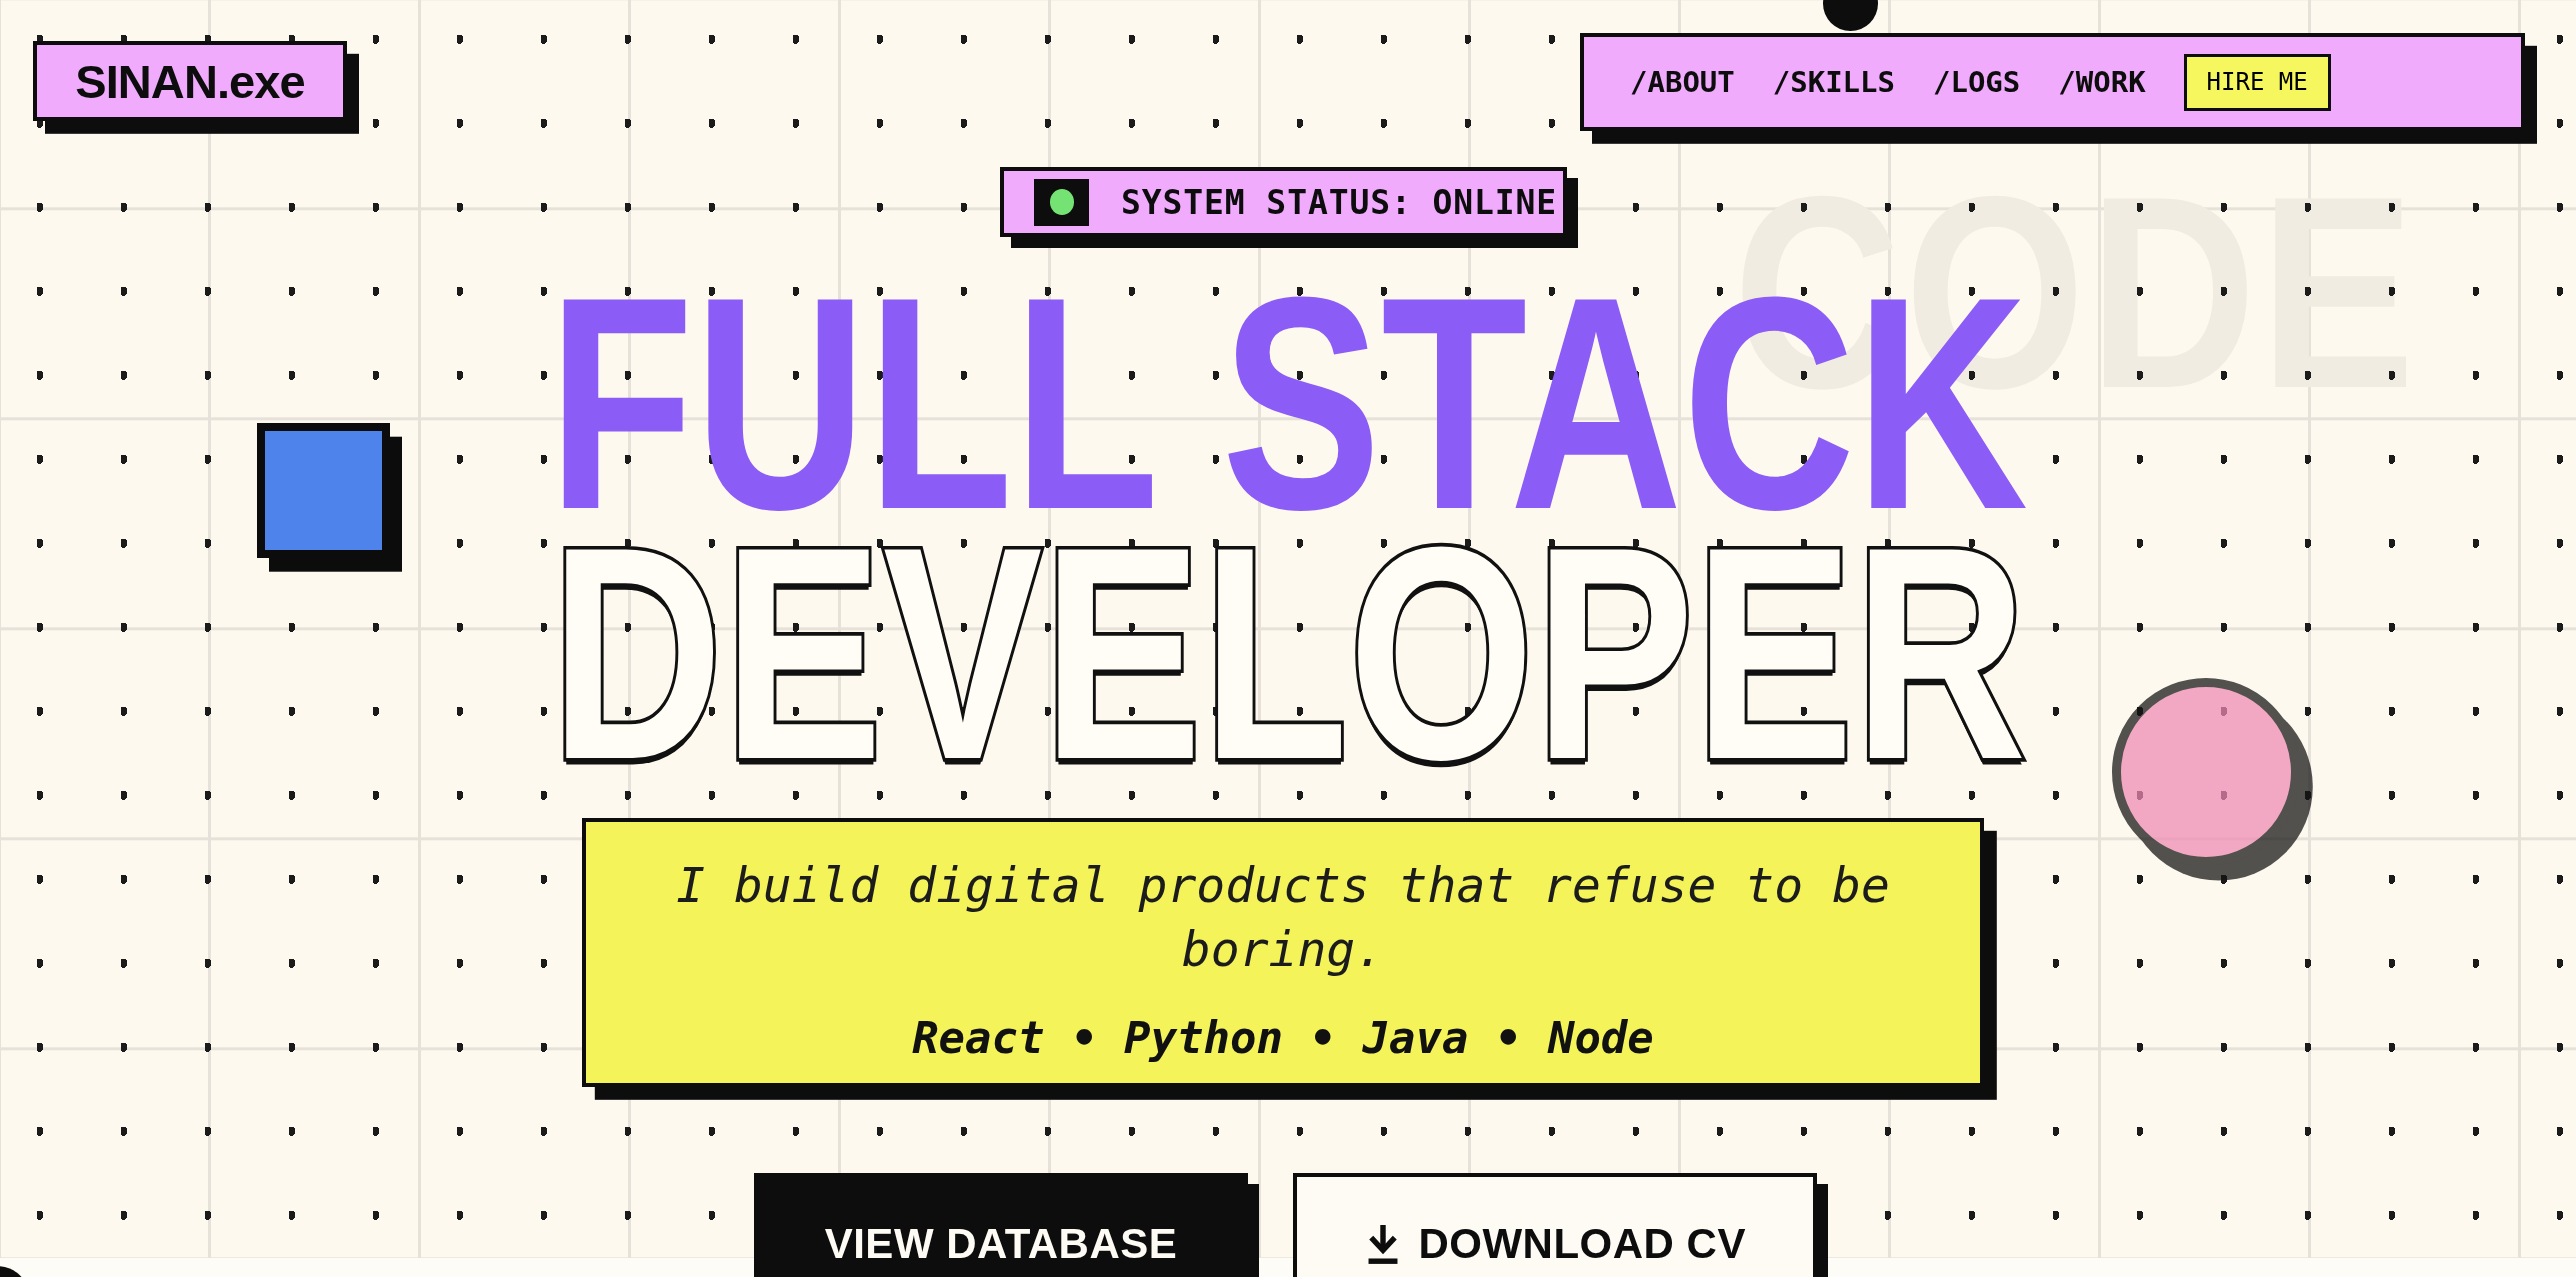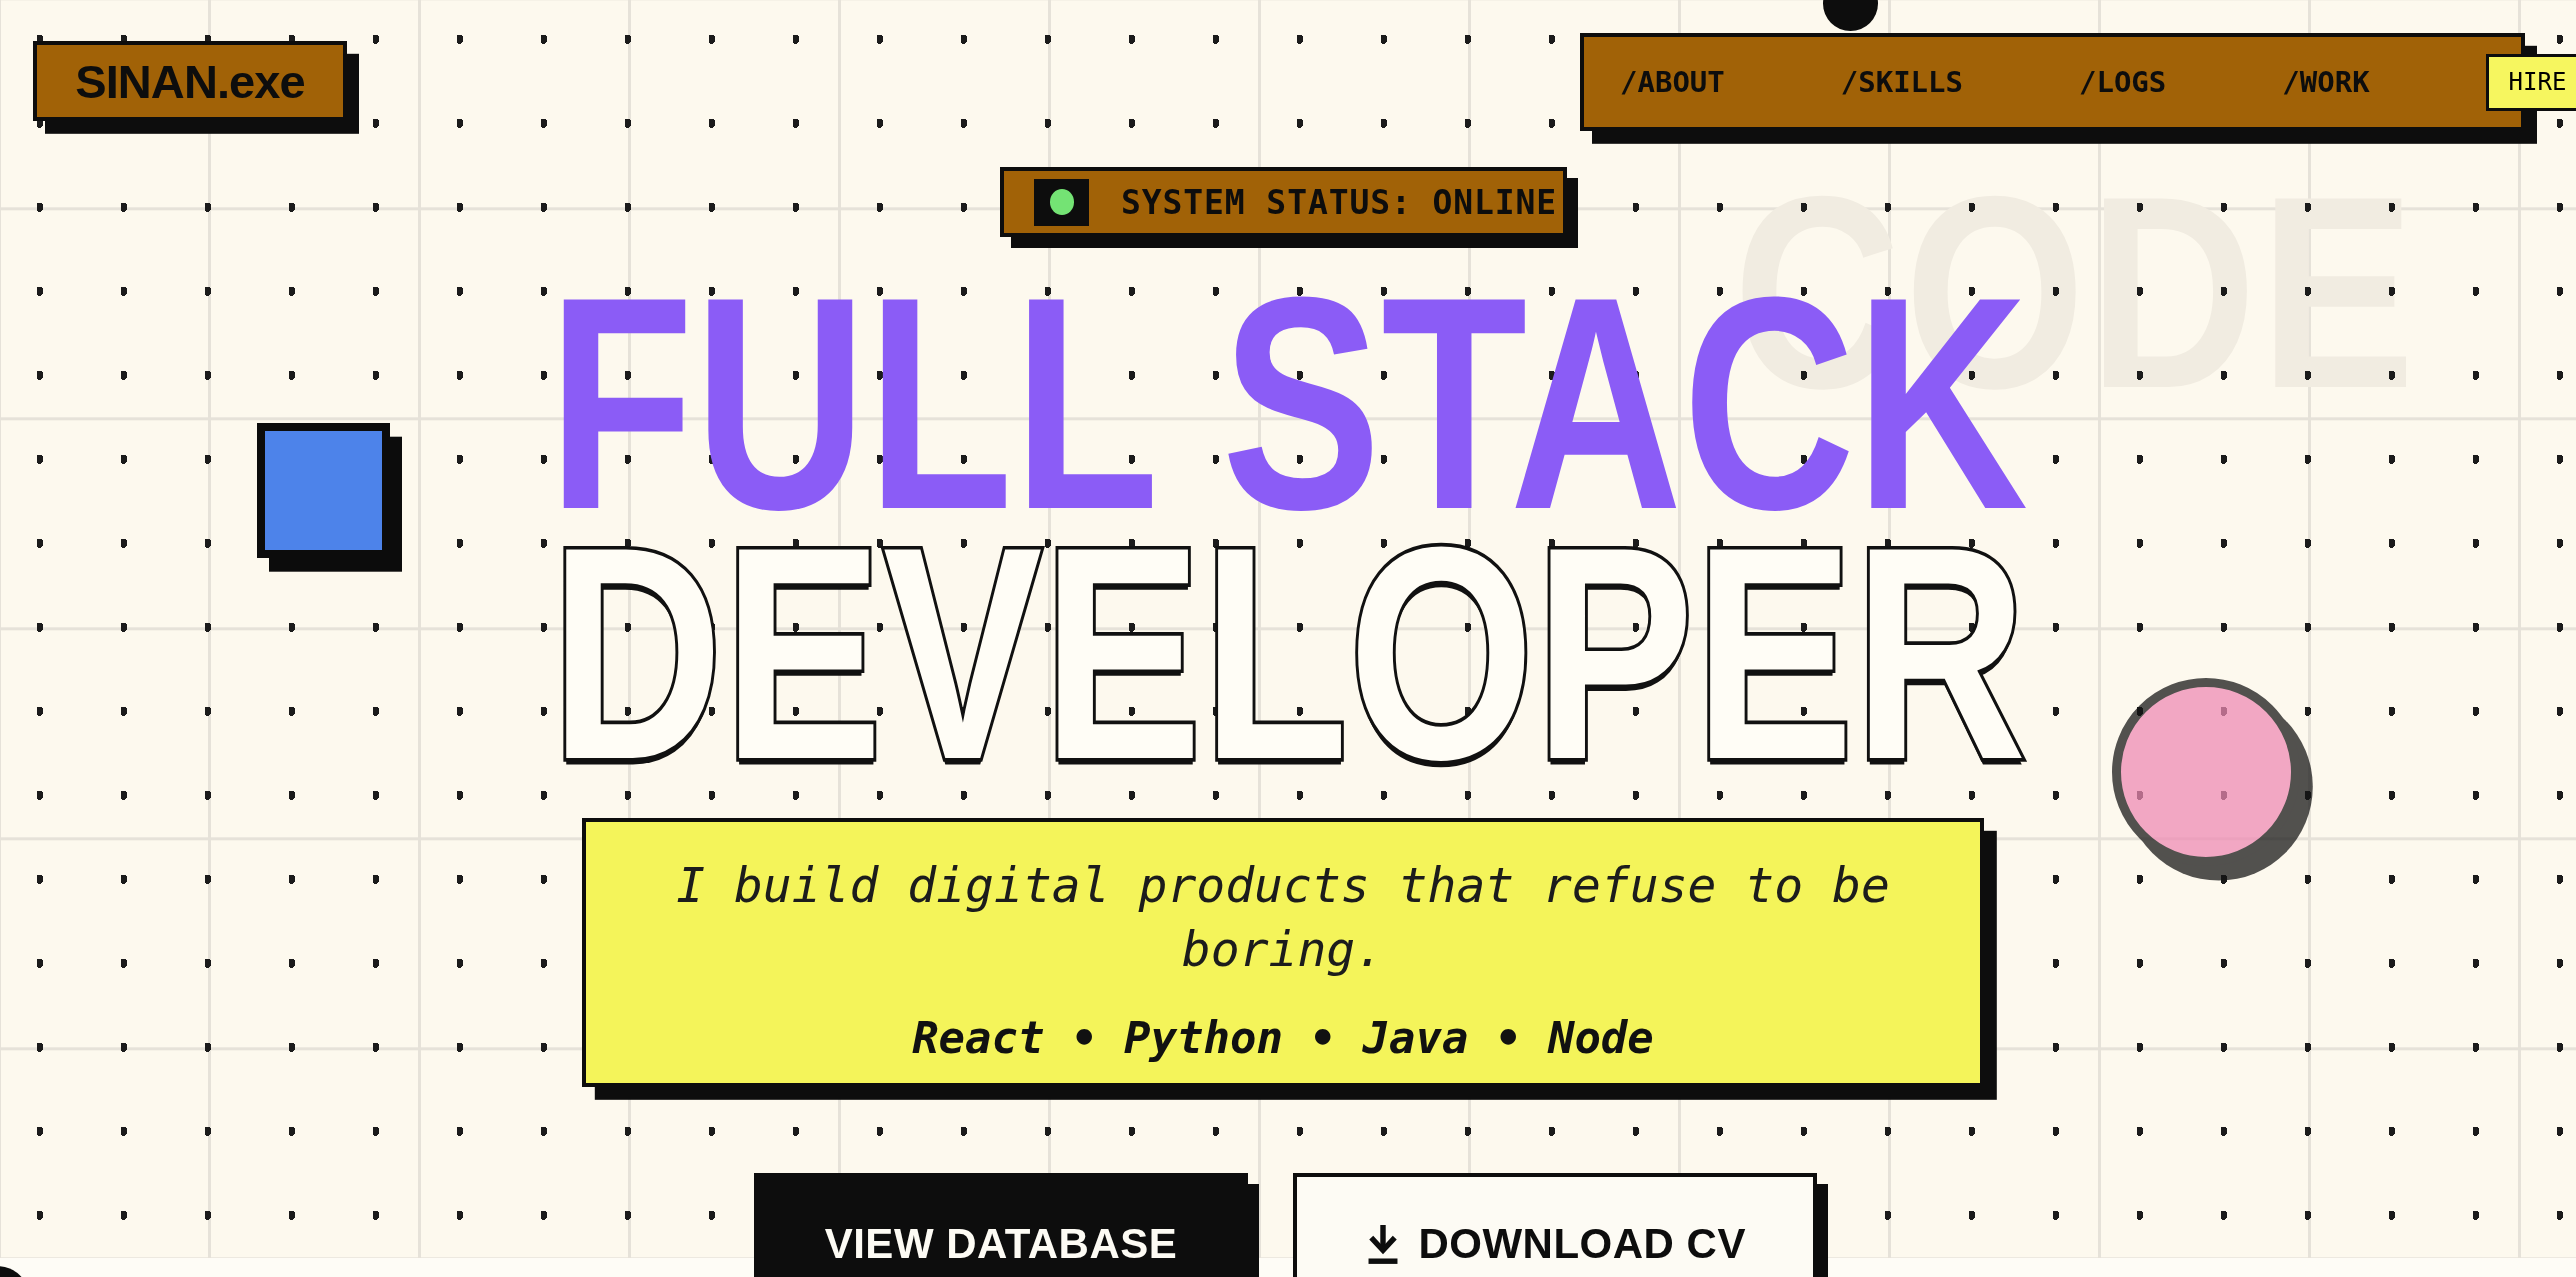--- a/index.html
+++ b/index.html
@@ -54,37 +54,37 @@
     position:absolute; left:1823px; top:-24px; z-index:4;
     width:55px; height:55px; border-radius:50%; background:#0d0d0d;
   }
   .corner-dot {
     position:absolute; left:-36px; top:1266px; z-index:4;
     width:66px; height:66px; border-radius:50%; background:#0d0d0d;
   }
 
   
   .paper {
-    background:#a16207;
+    background:#f0abfc;
     border:4.6px solid #0d0d0d;
     box-shadow:12px 12.8px 0 #0d0d0d;
   }
 
   
   .logo-box {
     position:absolute; left:33px; top:41px; z-index:10;
     width:314px; height:80px;
     display:flex; align-items:center; justify-content:center;
     font-size:47px; font-weight:700; letter-spacing:-0.9px;
   }
   .navbar {
     position:absolute; left:1580px; top:33px; z-index:10;
     width:945px; height:98px;
     display:flex; align-items:center;
-    padding:0 20px 0 36px; gap:116px;
+    padding:0 20px 0 46px; gap:38px;
   }
   .nav-link {
     font-family:"DejaVu Sans Mono", monospace;
     font-size:29px; font-weight:700; color:#0d0d0d;
     text-decoration:none; white-space:nowrap; cursor:pointer;
   }
   .hire-btn {
     font-family:"DejaVu Sans Mono", monospace;
     font-size:24px; font-weight:400; line-height:29px;
     background:#f6f65f; border:3.6px solid #0d0d0d;

